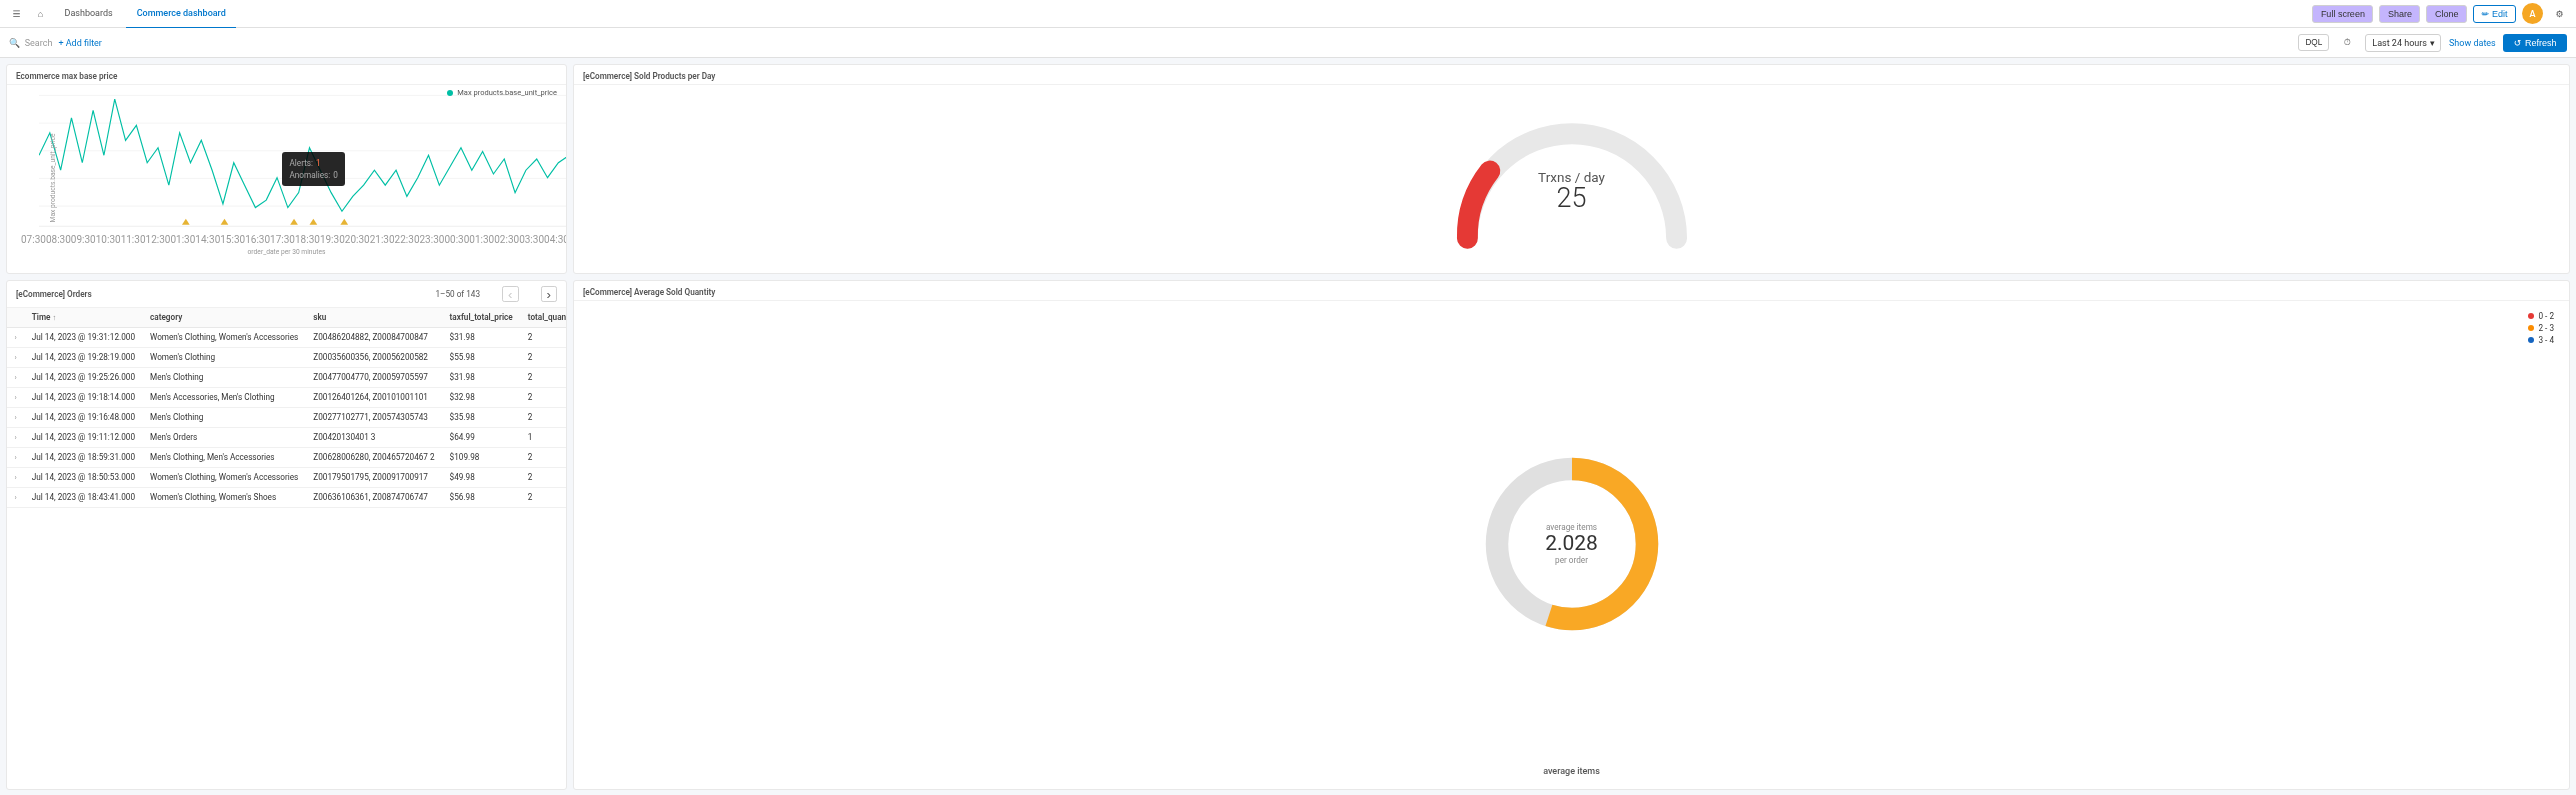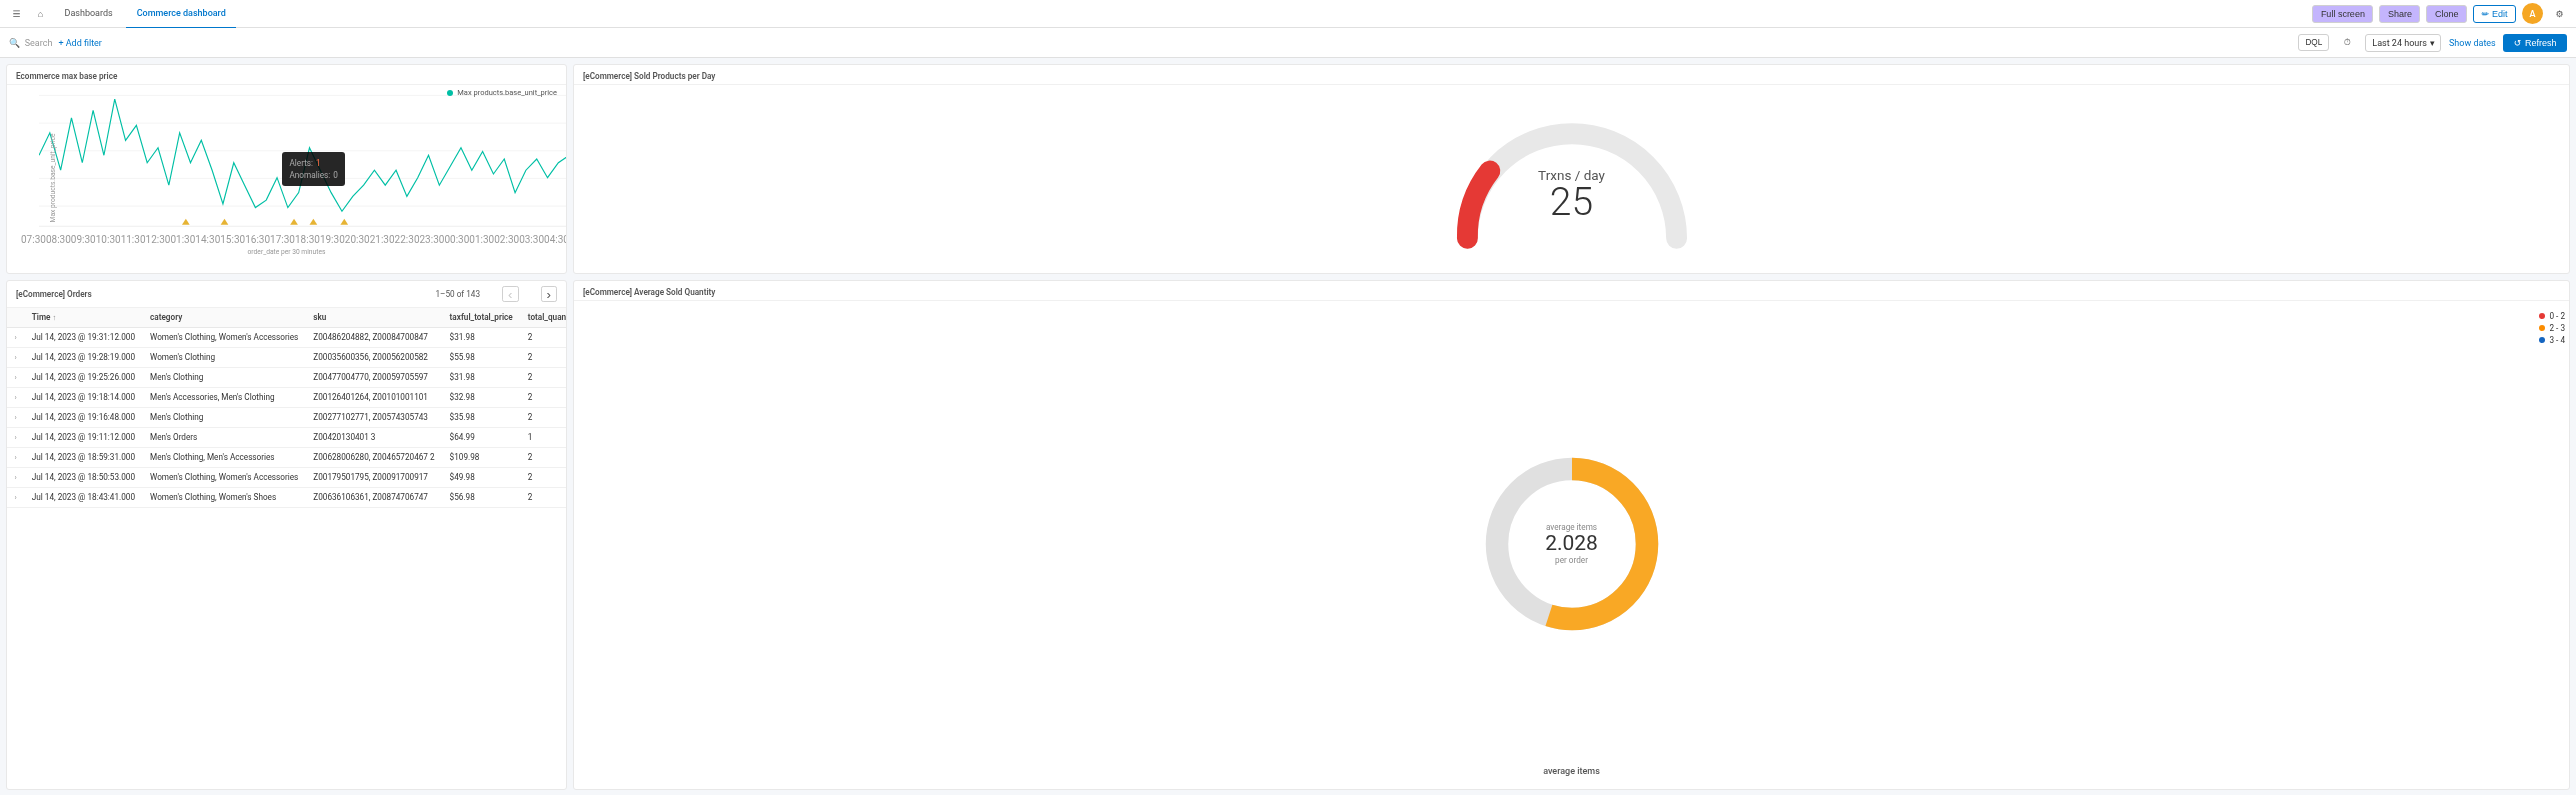--- a/index.html
+++ b/index.html
@@ -310,21 +310,21 @@
       transform: translate(-50%, -20%);
     }
 
     .gauge-label {
       font-size: 13.5px;
       color: #555;
       font-weight: 400;
     }
 
     .gauge-value {
-      font-size: 39px;
+      font-size: 27px;
       font-weight: 300;
       color: #333;
       line-height: 1;
     }
 
     
     .orders-panel {
       grid-column: 1;
       grid-row: 2;
       overflow: hidden;
@@ -416,21 +416,21 @@
       display: flex;
       align-items: center;
       justify-content: center;
       height: calc(100% - 22.5px);
       position: relative;
     }
 
     .donut-legend {
       position: absolute;
       top: 7.5px;
-      right: 4px;
+      right: 15px;
       font-size: 8.2px;
     }
 
     .legend-item {
       display: flex;
       align-items: center;
       gap: 4.5px;
       margin: 2.2px 0;
     }
 

